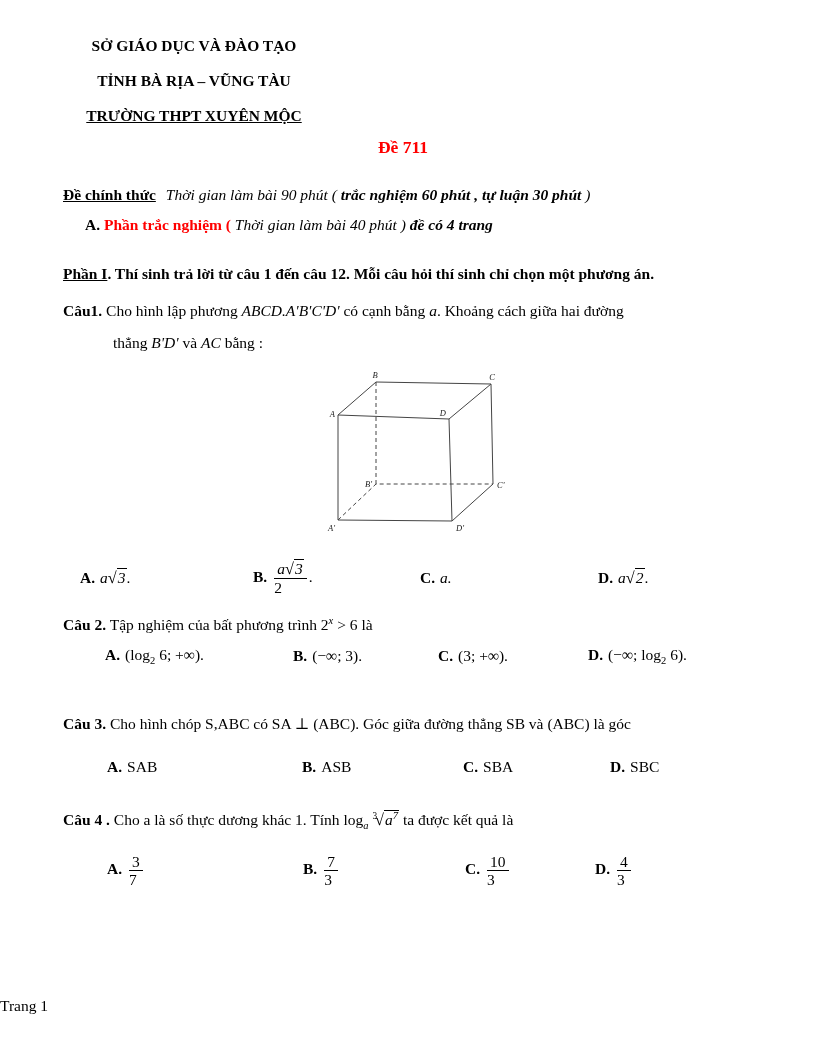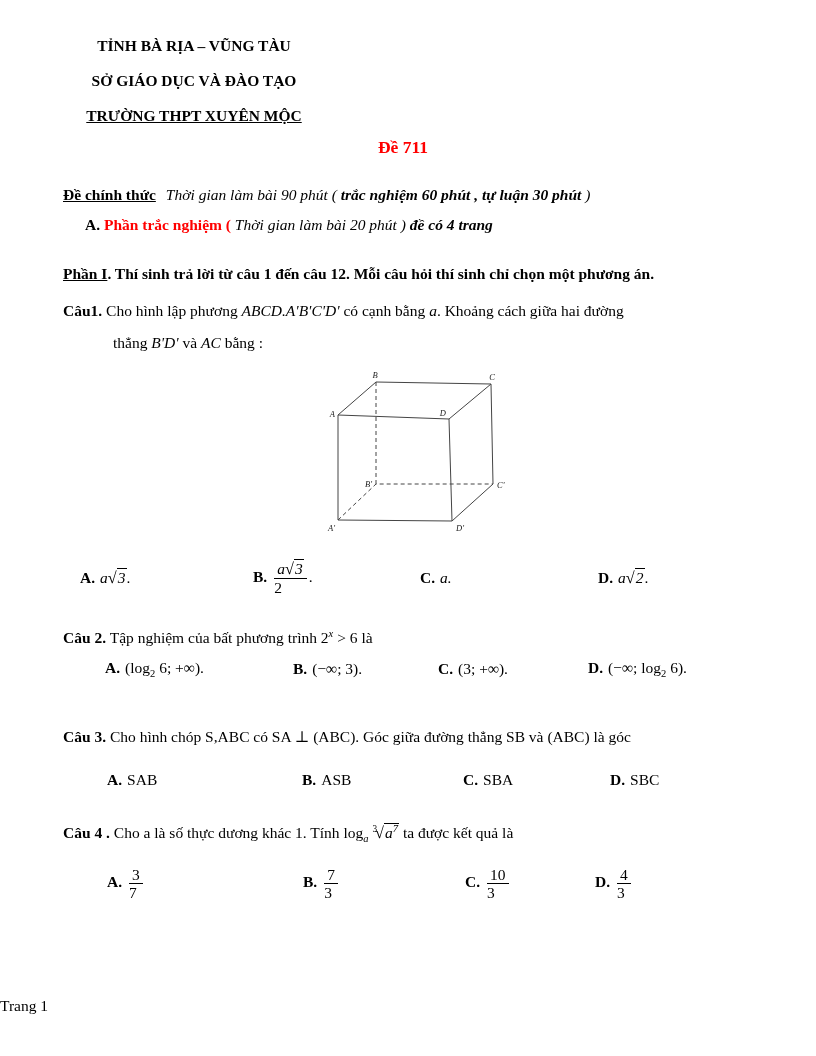--- a/index.html
+++ b/index.html
@@ -39,21 +39,21 @@
   
   .fig{margin-top:12px;text-align:center;padding-left:18px}
   .fig svg{display:inline-block}
 
   
   .opts{display:flex;align-items:center;margin-top:14px}
   .opt{white-space:nowrap}
   .olabel{font-weight:bold;margin-right:5px}
   .q1opts{padding-left:17px;min-height:42px}
   .q1opts .c1{width:173px}.q1opts .c2{width:167px}.q1opts .c3{width:178px}
-  .q2text{margin-top:27px}
+  .q2text{margin-top:14px}
   .q2opts{padding-left:42px;margin-top:9px}
   .q2opts .c1{width:188px}.q2opts .c2{width:145px}.q2opts .c3{width:150px}
   .q3text{margin-top:46px}
   .q3opts{padding-left:44px;margin-top:22px}
   .q3opts .c1{width:195px}.q3opts .c2{width:161px}.q3opts .c3{width:147px}
   .q4text{margin-top:32px}
   .q4opts{padding-left:44px;margin-top:14px;min-height:44px}
   .q4opts .c1{width:196px}.q4opts .c2{width:162px}.q4opts .c3{width:130px}
 
   
@@ -68,32 +68,32 @@
 
   .footer{position:absolute;left:0;right:0;top:997px;}
 </style>
 </head>
 <body>
 
 <div class="page">
 
   <div class="header">
     <div class="h-left">
+      <div>SỞ GIÁO DỤC VÀ ĐÀO TẠO</div>
       <div>TỈNH BÀ RỊA – VŨNG TÀU</div>
-      <div>SỞ GIÁO DỤC VÀ ĐÀO TẠO</div>
       <div class="ul">TRƯỜNG THPT XUYÊN MỘC</div>
     </div>
   </div>
   <div class="exam-code">Đề 711</div>
 
   <div class="intro1">
     <b class="ul official">Đề chính thức</b><span class="it">Thời gian làm bài 90 phút ( </span><span class="bi">trắc nghiệm 60 phút , tự luận 30 phút</span><span class="it"> )</span>
   </div>
   <div class="intro2">
-    <b>A.</b><b class="red"> Phần trắc nghiệm (</b><span class="it"> Thời gian làm bài  20 phút ) </span><span class="bi"> đề có 4 trang</span>
+    <b>A.</b><b class="red"> Phần trắc nghiệm (</b><span class="it"> Thời gian làm bài  40 phút ) </span><span class="bi"> đề có 4 trang</span>
   </div>
 
   <div class="part1">
     <span class="ul">Phần I</span><span>. Thí sinh trả lời từ câu 1 đến câu 12. Mỗi câu hỏi thí sinh chỉ chọn một phương án.</span>
   </div>
 
   <div class="qline q1l1">
     <span class="qlabel">Câu1.</span><span> Cho hình lập phương </span><span class="mi">ABCD.A'B'C'D'</span><span> có cạnh bằng </span><span class="mi">a</span><span>. Khoảng cách giữa hai đường</span>
   </div>
   <div class="qline q1l2">

